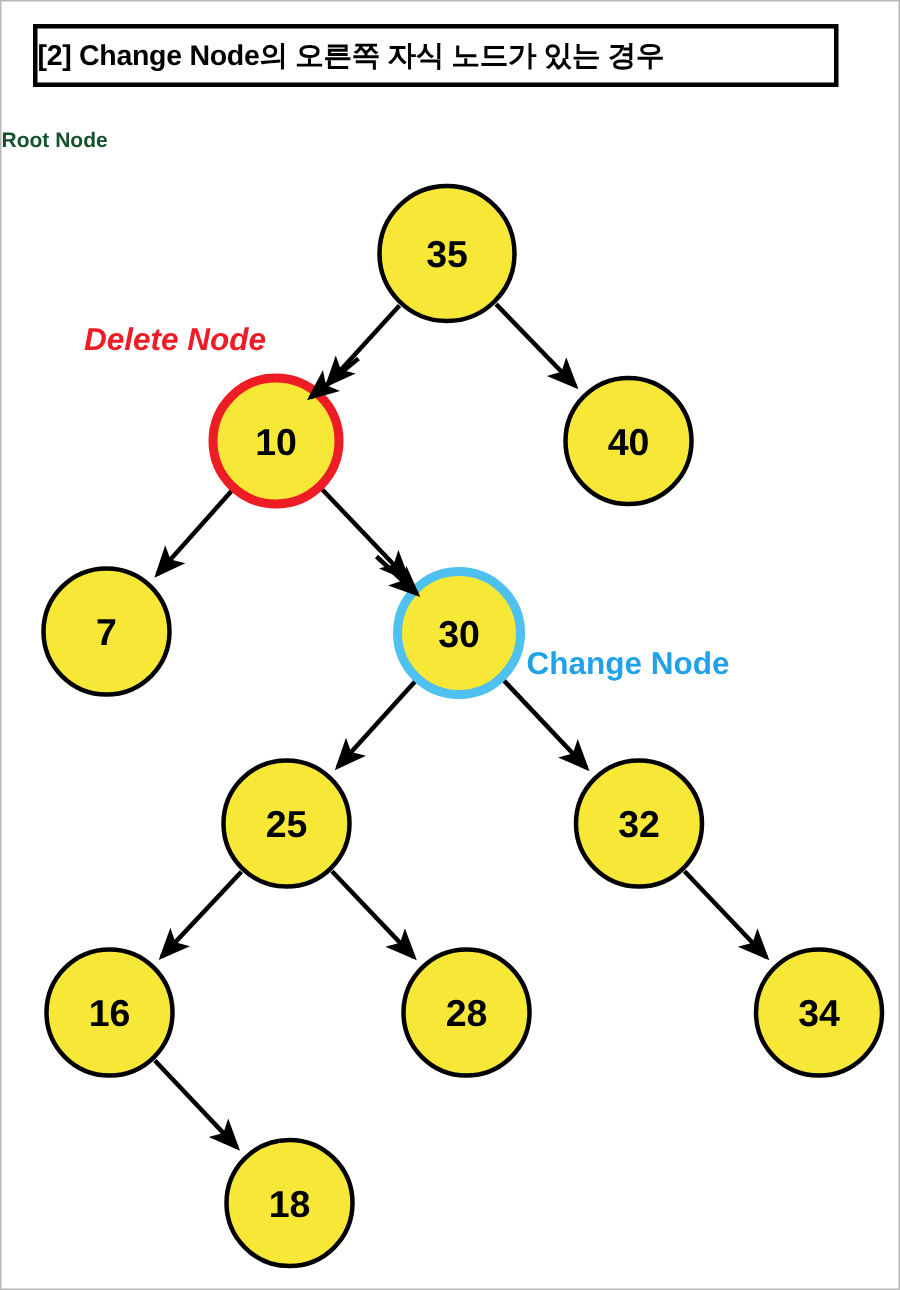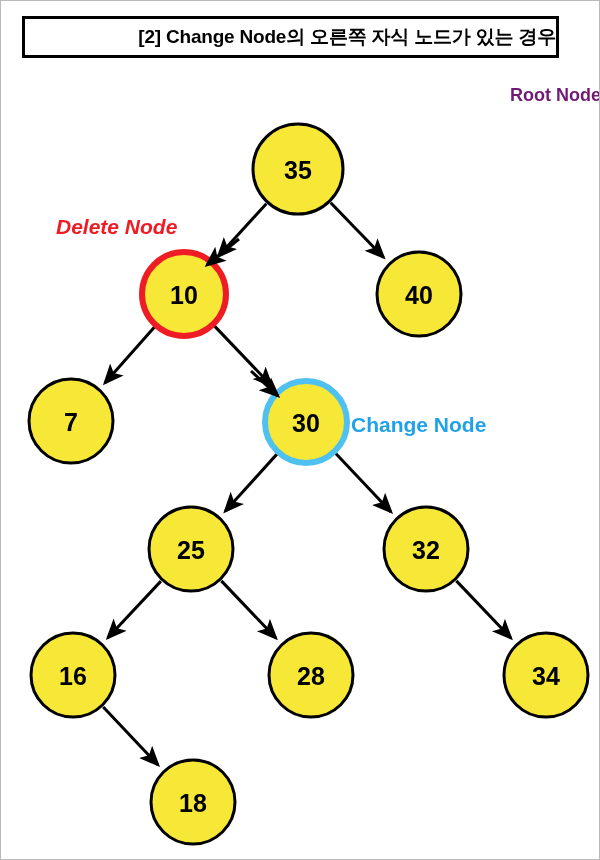--- a/index.html
+++ b/index.html
@@ -29,58 +29,58 @@
   .title-box {
     position: absolute;
     left: 21px;
     top: 15px;
     width: 537px;
     height: 42px;
     border: 3px solid #000000;
     box-sizing: border-box;
     display: flex;
     align-items: center;
-    justify-content: flex-end;
+    justify-content: flex-start;
     background: #ffffff;
     z-index: 5;
   }
   .title-text {
     font-size: 19px;
     font-weight: bold;
     color: #000000;
     letter-spacing: -0.2px;
     white-space: nowrap;
   }
   .root-label {
     position: absolute;
     left: 0;
     top: 84px;
     width: 600px;
-    text-align: right;
-    font-size: 18px;
+    text-align: left;
+    font-size: 14px;
     font-weight: bold;
-    color: #701a75;
+    color: #14532d;
     z-index: 5;
   }
   .annot {
     position: absolute;
     font-size: 21px;
     font-weight: bold;
     white-space: nowrap;
     z-index: 5;
   }
   .annot-delete {
     left: 55px;
     top: 214px;
     color: #ee1c25;
     font-style: italic;
   }
   .annot-change {
     left: 350px;
-    top: 412px;
+    top: 430px;
     color: #21a2e8;
   }
   .node-text {
     font-family: "Liberation Sans", sans-serif;
     font-size: 25px;
     font-weight: bold;
     fill: #000000;
     text-anchor: middle;
     dominant-baseline: central;
   }

